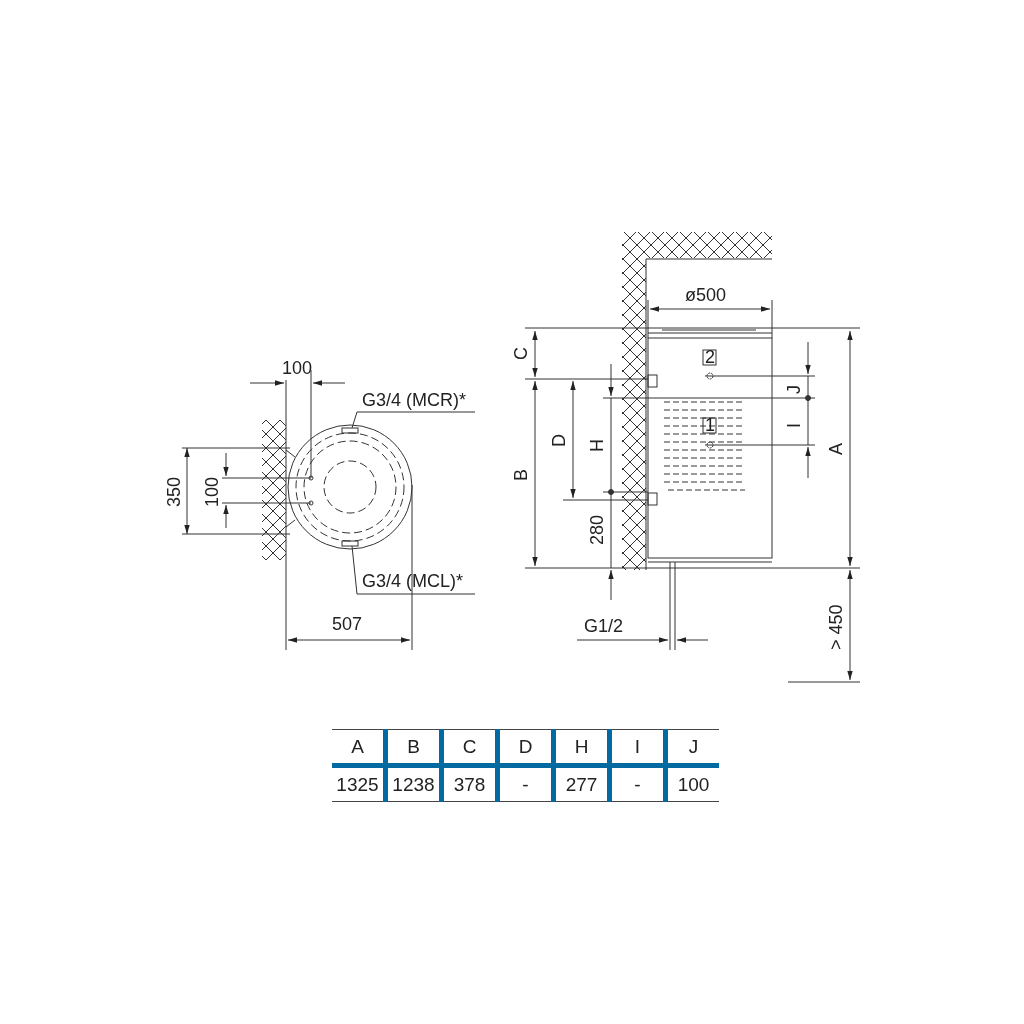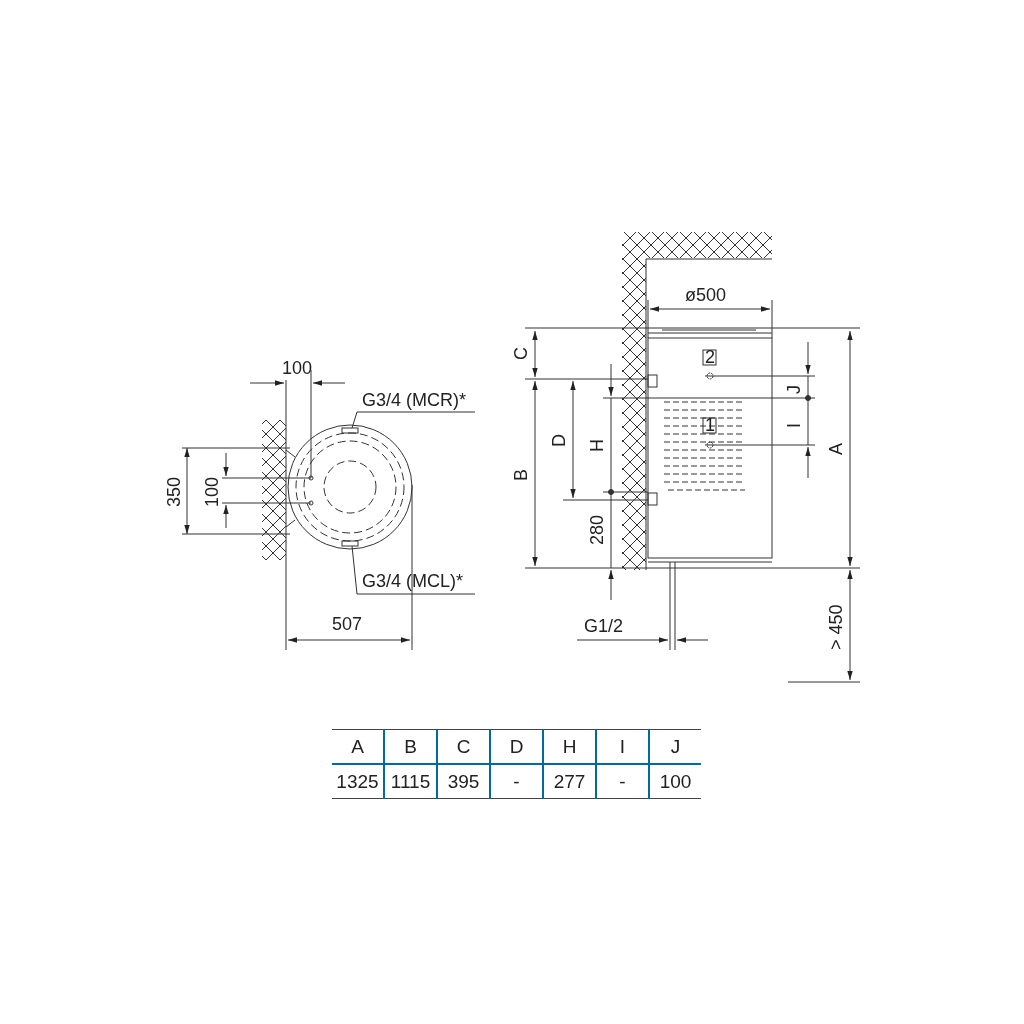--- a/index.html
+++ b/index.html
@@ -1,21 +1,21 @@
 <!DOCTYPE html>
 <html><head>
 <meta charset="utf-8">
 <style>
   html, body { margin: 0; padding: 0; background: #ffffff; }
   body { width: 1024px; height: 1024px; position: relative; overflow: hidden; font-family: "Liberation Sans", sans-serif; }
   #drawing { position: absolute; left: 0; top: 0; }
   .dim-text { font-family: "Liberation Sans", sans-serif; font-size: 18px; fill: #222; }
   .table-wrap { position: absolute; left: 332px; top: 729px; }
   table.dims { border-collapse: collapse; font-family: "Liberation Sans", sans-serif; font-size: 19px; color: #222; }
-  table.dims td, table.dims th { border: 2px solid #0369a1; width: 47px; height: 33px; text-align: center; font-weight: normal; padding: 0 2px; }
+  table.dims td, table.dims th { border: 5px solid #0369a1; width: 47px; height: 33px; text-align: center; font-weight: normal; padding: 0 2px; }
   table.dims tr:first-child th { border-top: 1px solid #444; }
   table.dims tr:last-child td { border-bottom: 1px solid #444; }
   table.dims th:first-child, table.dims td:first-child { border-left: none; }
   table.dims th:last-child, table.dims td:last-child { border-right: none; }
 </style>
 </head>
 <body>
 
 <svg id="drawing" width="1024" height="1024" viewBox="0 0 1024 1024" xmlns="http://www.w3.org/2000/svg">
   <defs>
@@ -176,22 +176,22 @@
       <th>A</th>
       <th>B</th>
       <th>C</th>
       <th>D</th>
       <th>H</th>
       <th>I</th>
       <th>J</th>
     </tr>
     <tr>
       <td>1325</td>
-      <td>1115</td>
-      <td>395</td>
+      <td>1238</td>
+      <td>378</td>
       <td>-</td>
       <td>277</td>
       <td>-</td>
       <td>100</td>
     </tr>
   </tbody>
     </table>
 </div>
 
 </body></html>

